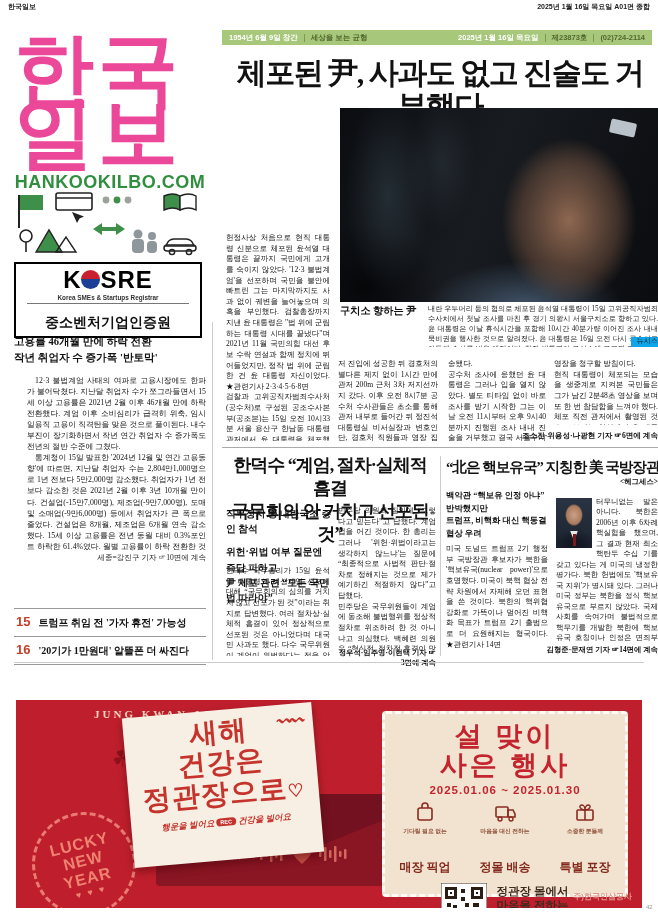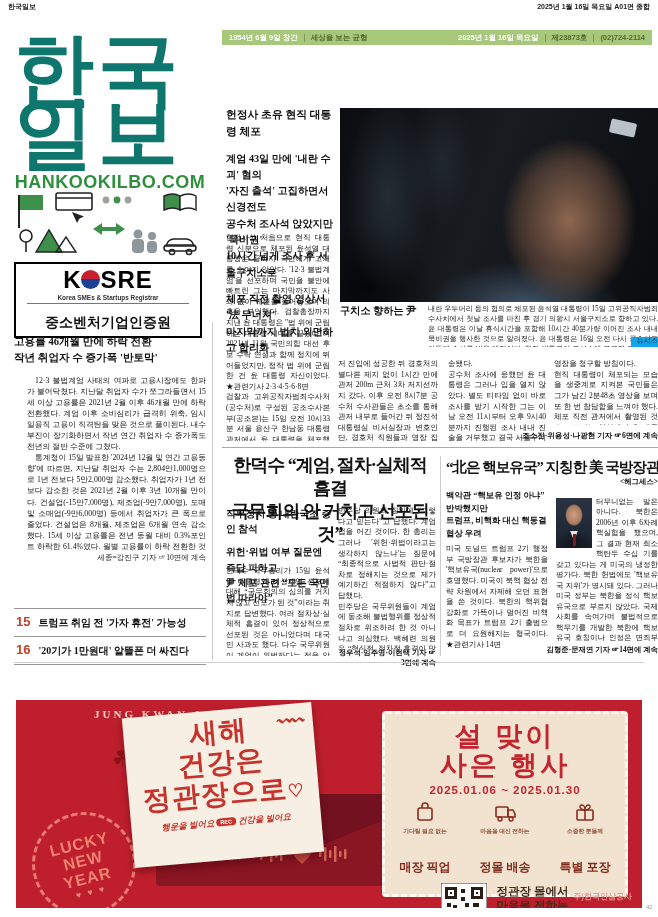--- a/index.html
+++ b/index.html
@@ -16,21 +16,21 @@
   .greenbar{left:222px;top:30px;width:430px;height:15px;background:#a7c77b;
             display:flex;align-items:center;justify-content:space-between;
             padding:0 7px;box-sizing:border-box;font-size:7.5px;}
   .gb-strong{color:#fff;font-weight:800;}
   .gb-dim{color:#53682e;font-weight:700;}
   .gb-sep{border-left:1px solid #7d9a55;height:8px;margin:0 6px;display:inline-block;}
   .gb-group{display:flex;align-items:center;}
 
   
   .logo{left:14px;top:38px;width:196px;font-weight:900;font-size:80px;line-height:63px;
-        letter-spacing:4px;color:#0f766e;}
+        letter-spacing:4px;color:#ec4899;}
   .site{left:14px;top:172px;width:192px;text-align:center;color:#2f8f3f;
         font-size:18px;font-weight:800;letter-spacing:.5px;}
   .illus{left:14px;top:190px;}
   .kosre{left:14px;top:262px;width:188px;border:2px solid #000;text-align:center;
          padding:3px 0 4px;box-sizing:border-box;background:#fff;}
   .kosre-name{font-size:24px;font-weight:900;letter-spacing:1px;line-height:26px;color:#000;}
   .taegeuk{display:inline-block;width:19px;height:19px;border-radius:50%;vertical-align:-1px;
            background:linear-gradient(180deg,#c8202f 0 50%,#1b3f94 50% 100%);}
   .kosre-sub{font-size:6.4px;font-weight:700;color:#333;margin-top:1px;}
   .kosre-kr{font-size:14px;font-weight:800;margin-top:2px;border-top:1px solid #777;
@@ -258,34 +258,22 @@
     <div class="idx-row">
       <span class="idx-num">15</span>
       <span class="idx-title">트럼프 취임 전 '가자 휴전' 가능성</span>
     </div>
     <div class="idx-row">
       <span class="idx-num">16</span>
       <span class="idx-title">'20기가 1만원대' 알뜰폰 더 싸진다</span>
     </div>
   </div>
 
-
-  <aside class="abs lead-deck">
-    <div class="kicker">헌정사 초유 현직 대통령 체포</div>
-    <div class="grp">
-      <div>계엄 43일 만에 '내란 수괴' 혐의</div>
-      <div>'자진 출석' 고집하면서 신경전도</div>
-      <div>공수처 조사석 앉았지만 '묵비권'</div>
-      <div>10시간 넘게 조사 후 서울구치소로</div>
-    </div>
-    <div class="grp">
-      <div>체포 직전 촬영 영상서 '法 무너져'</div>
-      <div>마지막까지 법치 외면하고 합리화</div>
-    </div>
-  </aside>
+  <h1 class="abs lead-headline" style="margin:0;">체포된 尹, 사과도 없고 진술도 거부했다</h1>
+
 
   <div class="abs lead-photo">
     <div class="phototag"></div>
   </div>
 
   <div class="abs lead-caption">
     <div class="cap-label">구치소 향하는 尹</div>
     <div class="cap-text">
       <span>내란 우두머리 등의 혐의로 체포된 윤석열 대통령이 15일 고위공직자범죄수사처에서 첫날 조사를 마친 후 경기 의왕시 서울구치소로 향하고 있다. 윤 대통령은 이날 휴식시간을 포함해 10시간 40분가량 이어진 조사 내내 묵비권을 행사한 것으로 알려졌다. 윤 대통령은 16일 오전 다시 공수처로 이동해 수사를 받을 예정이다. 현직 대통령이 구치소에 구금된 것은 헌정사상 처음이다.</span>
       <span class="cap-credit">뉴시스</span>

